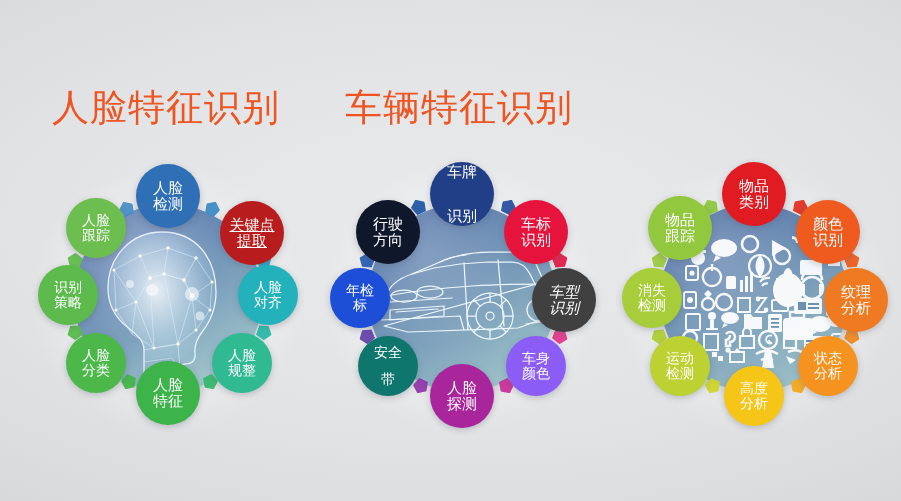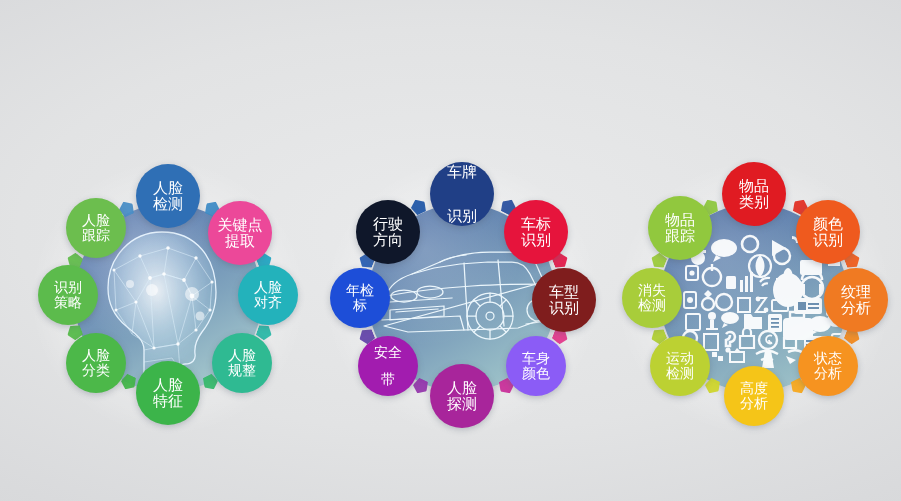--- a/index.html
+++ b/index.html
@@ -87,20 +87,22 @@
     margin:-135px 0 0 -135px;border-radius:50%;
     background:radial-gradient(circle, rgba(255,255,255,.55) 0%, rgba(255,255,255,.12) 62%, rgba(255,255,255,0) 72%);
     pointer-events:none;
   }
 </style>
 </head>
 <body>
 
 <div class="stage">
 
+  <div class="title t1">人脸特征识别</div>
+  <div class="title t2">车辆特征识别</div>
 
   <div class="cluster c1">
     <div class="halo"></div>
     <div class="hub hub1">
       <div class="hubimg"></div>
       <svg viewBox="0 0 188 188">
         <defs>
           <radialGradient id="headGlow" cx="45%" cy="40%" r="62%">
             <stop offset="0%" stop-color="#ffffff" stop-opacity=".85"></stop>
             <stop offset="55%" stop-color="#cfe7f5" stop-opacity=".45"></stop>
@@ -160,21 +162,21 @@
         <div class="arw" style="background: rgb(69, 182, 74); left: 102.5px; top: 226.5px; transform: rotate(205.5deg);"></div>
         <div class="arw" style="background: rgb(86, 186, 75); left: 48.5px; top: 176.5px; transform: rotate(250.1deg);"></div>
         <div class="arw" style="background: rgb(99, 189, 77); left: 48.5px; top: 104.5px; transform: rotate(-68deg);"></div>
         <div class="arw" style="background: rgb(74, 142, 198); left: 100.5px; top: 52.5px; transform: rotate(-25deg);"></div>
       </div>
     <div class="bubbles">
         <div class="bub s3" title="人脸检测" style="background: rgb(47, 111, 181); left: 118px; top: 16px;">
           <span>人脸</span>
           <span>检测</span>
         </div>
-        <div class="bub s3" title="关键点提取" style="background: #ec4899; left: 190px; top: 53px;">
+        <div class="bub s3" title="关键点提取" style="background: #b91c1c; left: 202px; top: 53px; text-decoration: underline;">
           <span>关键点</span>
           <span>提取</span>
         </div>
         <div class="bub s2" title="人脸对齐" style="background: rgb(35, 178, 187); left: 220px; top: 117px;">
           <span>人脸</span>
           <span>对齐</span>
         </div>
         <div class="bub s2" title="人脸规整" style="background: rgb(47, 186, 146); left: 194px; top: 185px;">
           <span>人脸</span>
           <span>规整</span>
@@ -241,33 +243,33 @@
       </div>
     <div class="bubbles">
         <div class="bub s3" title="车牌识别" style="background: rgb(32, 63, 134); left: 118px; top: 14px; gap: 27px;">
           <span>车牌</span>
           <span>识别</span>
         </div>
         <div class="bub s3" title="车标识别" style="background: rgb(230, 20, 60); left: 192px; top: 52px;">
           <span>车标</span>
           <span>识别</span>
         </div>
-        <div class="bub s3" title="车型识别" style="background: #7f1d1d; left: 220px; top: 120px;">
+        <div class="bub s3" title="车型识别" style="background: #404040; left: 220px; top: 120px; font-style: italic;">
           <span>车型</span>
           <span>识别</span>
         </div>
         <div class="bub s2" title="车身颜色" style="background: #8b5cf6; left: 194px; top: 188px;">
           <span>车身</span>
           <span>颜色</span>
         </div>
         <div class="bub s3" title="人脸探测" style="background: rgb(168, 37, 155); left: 118px; top: 216px;">
           <span>人脸</span>
           <span>探测</span>
         </div>
-        <div class="bub s2" title="安全带" style="background: #a21caf; left: 46px; top: 188px; gap: 12px;">
+        <div class="bub s2" title="安全带" style="background: #0f766e; left: 46px; top: 188px; gap: 12px;">
           <span>安全</span>
           <span>带</span>
         </div>
         <div class="bub s2" title="年检标" style="background: #1d4ed8; left: 18px; top: 120px;">
           <span>年检</span>
           <span>标</span>
         </div>
         <div class="bub s3" title="行驶方向" style="background: #0f172a; left: 44px; top: 52px;">
           <span>行驶</span>
           <span>方向</span>

